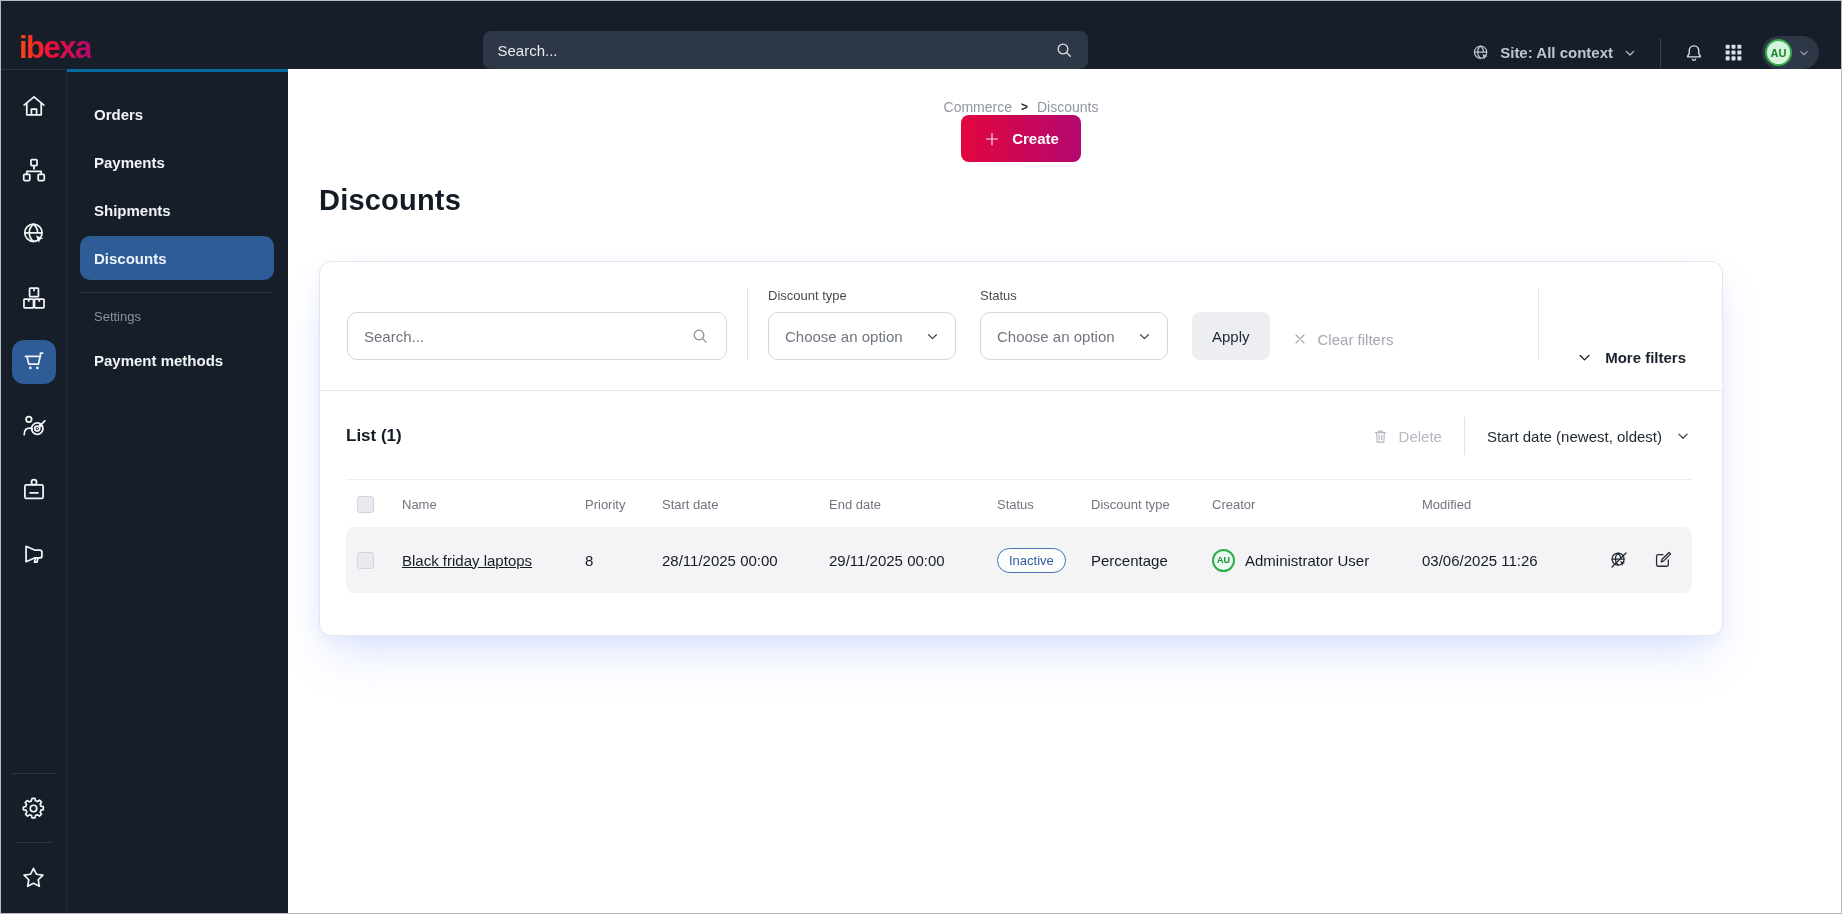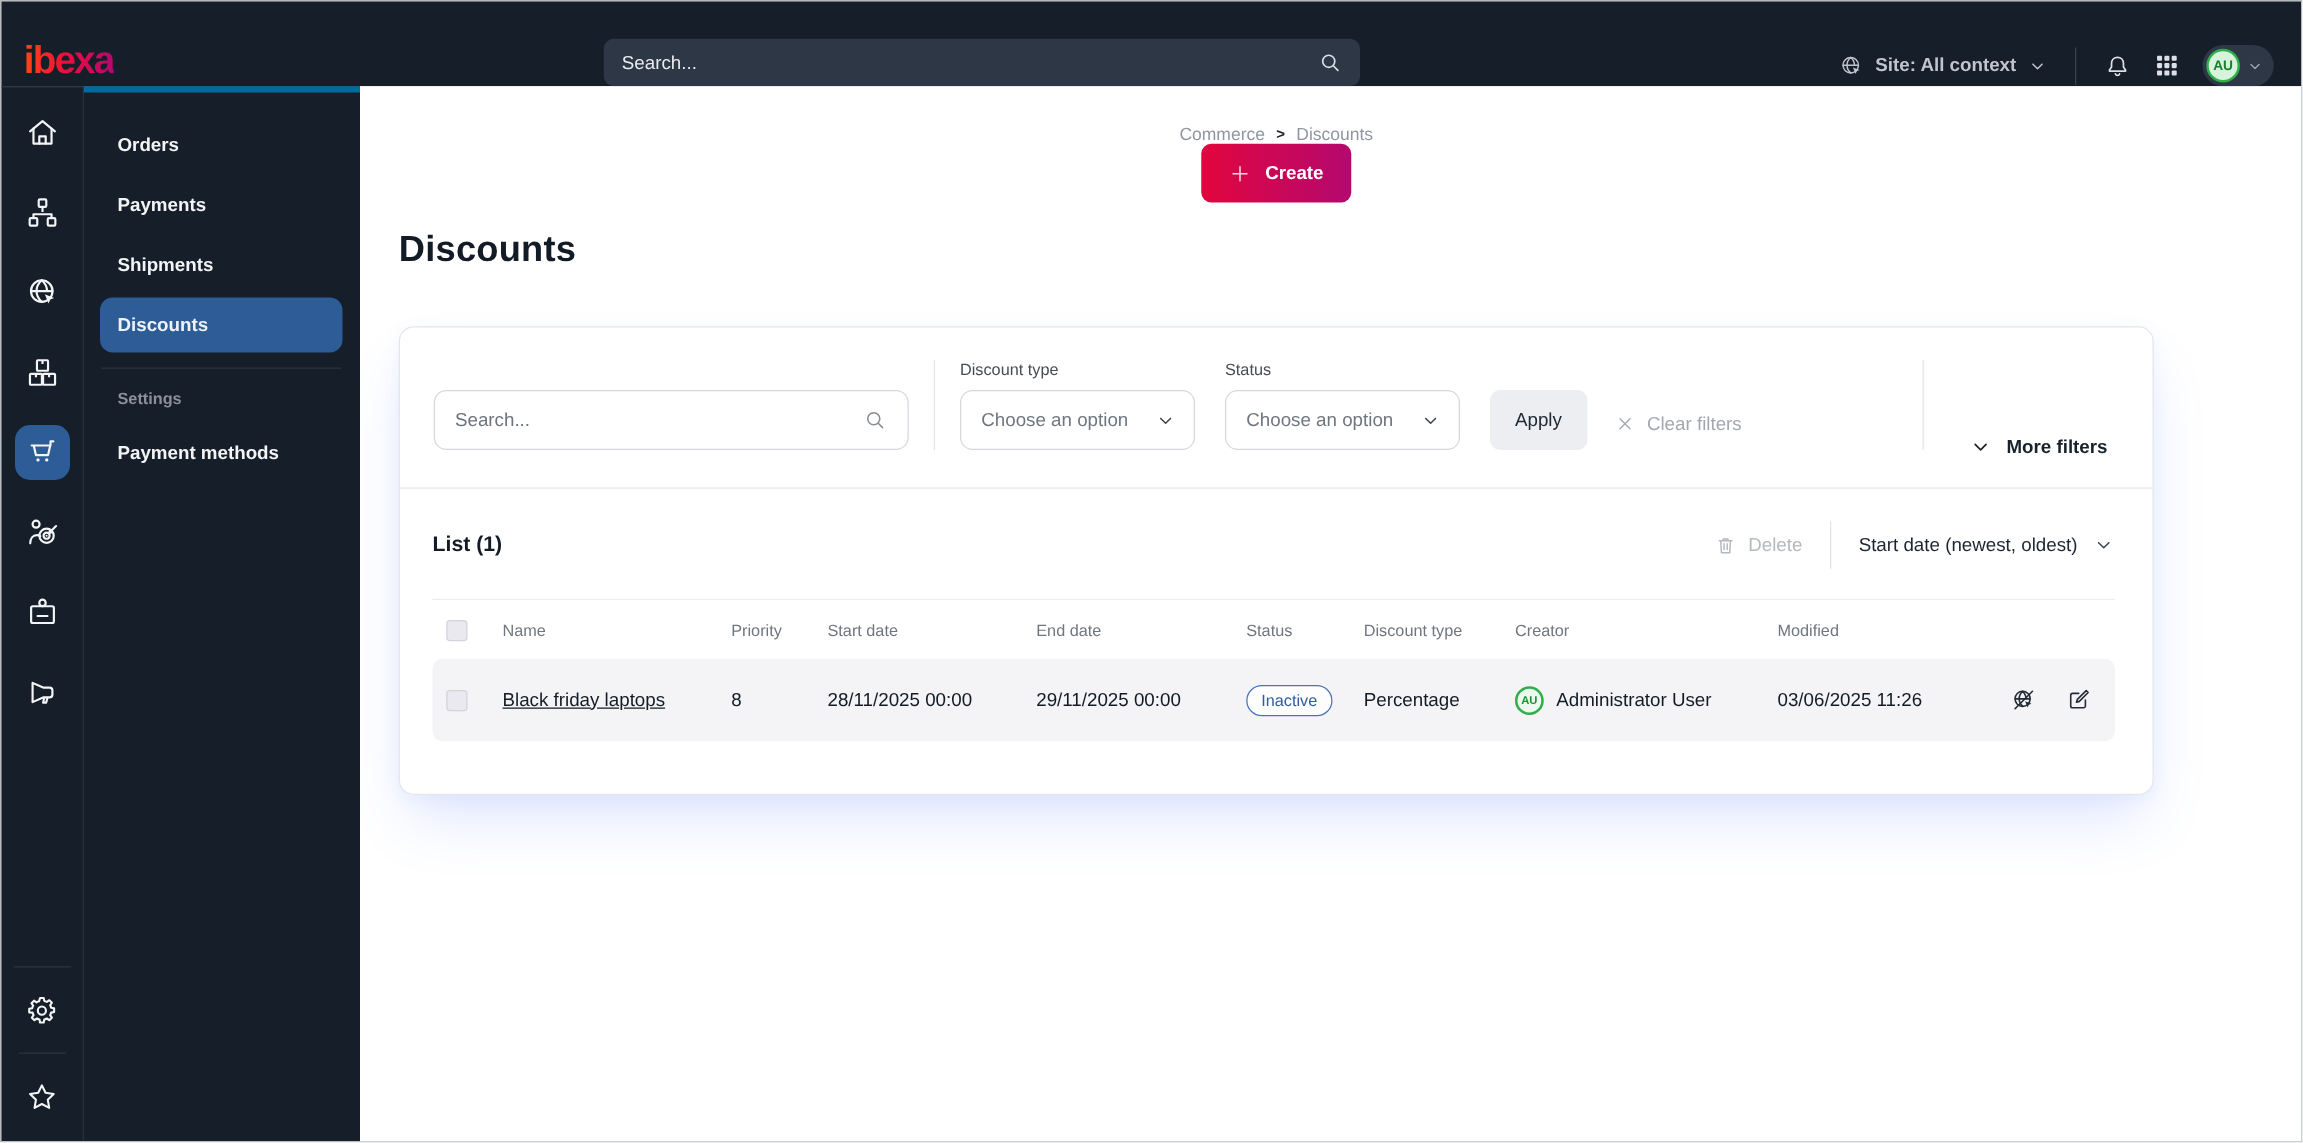--- a/index.html
+++ b/index.html
@@ -68,31 +68,31 @@
     display: flex; align-items: center; justify-content: center;
     color: #f2f4f6; cursor: pointer; margin-bottom: 20px;
   }
   .rail-item.active { background: #2d5c97; }
   .rail-spacer { margin-top: auto; }
   .rail-divider { width: 46px; height: 1px; background: #2b3542; margin: 6px 0 12px; }
 
   
   .submenu {
     width: 221px; flex: 0 0 221px; background: #151e29;
-    border-top: 5px solid #0369a1;
+    border-top: 3px solid #0369a1;
     padding: 20px 14px 0 13px; color: #f2f4f6;
   }
   .submenu-item {
     height: 44px; display: flex; align-items: center;
     padding: 0 14px; font-size: 15px; font-weight: 600;
     border-radius: 10px; cursor: pointer; margin-bottom: 4px;
   }
   .submenu-item.active { background: #2d5c97; color: #eef3fa; }
   .submenu-divider { height: 1px; background: #2b3542; margin: 12px 1px 16px; }
-  .submenu-section-label { font-size: 13px; color: #8b919b; padding: 0 14px; margin-bottom: 14px; font-weight: 700; }
+  .submenu-section-label { font-size: 13px; color: #8b919b; padding: 0 14px; margin-bottom: 14px; font-weight: 400; }
 
   
   .main { flex: 1; background: #fff; padding: 30px 118px 0 31px; overflow: hidden; }
 
   .main-header { display: flex; align-items: center; justify-content: flex-end; flex-direction: column; }
   .breadcrumb { display: flex; align-items: center; gap: 9px; font-size: 14px; color: #9096a0; }
   .breadcrumb .sep { color: #1a232e; font-weight: 700; font-size: 12px; }
   .breadcrumb .crumb { cursor: pointer; }
 
   .create-btn {

